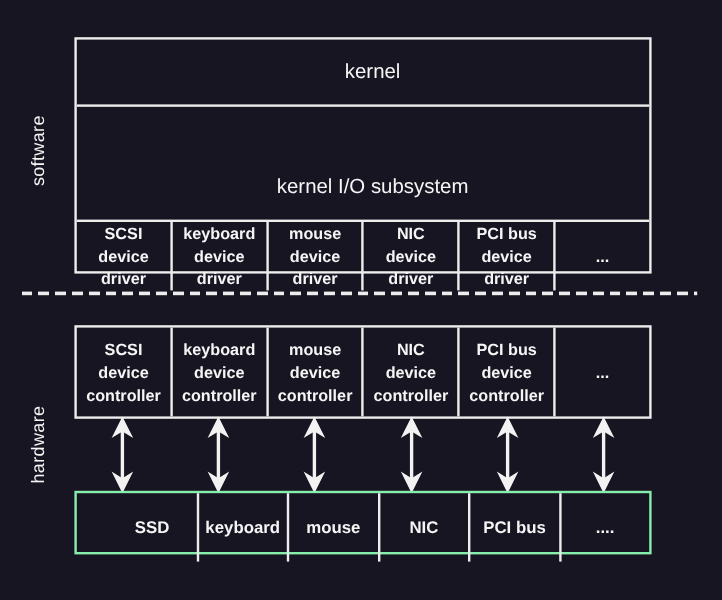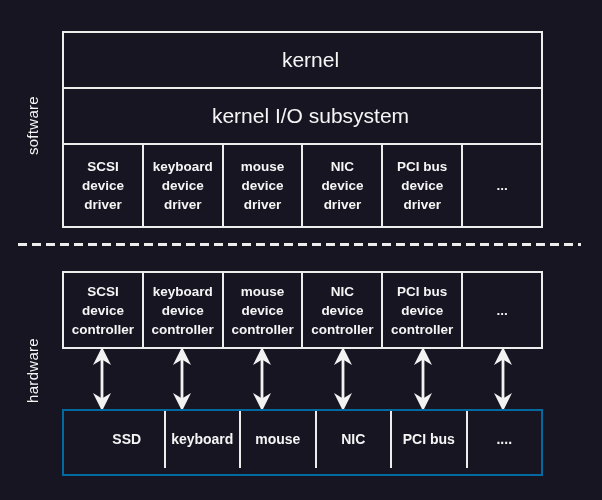--- a/index.html
+++ b/index.html
@@ -40,26 +40,26 @@
     height: 197px;
     border: 2px solid #ededed;
     box-sizing: border-box;
     display: flex;
     flex-direction: column;
   }
   .stack-row {
     display: flex;
     align-items: center;
     justify-content: center;
-    font-size: 21px;
+    font-size: 17px;
     border-bottom: 2px solid #ededed;
     padding-left: 16px;
   }
   .kernel-row { height: 54px; flex: 0 0 54px; }
-  .io-row { height: 54px; flex: 0 0 54px; }
+  .io-row { height: 54px; flex: 0 0 54px; margin-top: 40px; }
 
   
   .cell-row {
     display: flex;
   }
   .cell-row .cell {
     flex: 1 1 0;
     border-right: 2px solid #ededed;
     display: flex;
     align-items: center;
@@ -97,22 +97,22 @@
     border: 2px solid #ededed;
     box-sizing: border-box;
   }
   .controllers-row .cell { height: 74px; }
 
   .devices-row {
     position: absolute;
     left: 62px;
     top: 409px;
     width: 481px;
-    height: 67px;
-    border: 2px solid #0369a1;
+    height: 53px;
+    border: 2px solid #86efac;
     box-sizing: border-box;
     padding-left: 26px;
   }
   .devices-row .cell { height: 57px; font-size: 14px; }
 
   
   .arrows-zone {
     position: absolute;
     left: 62px;
     top: 347px;

